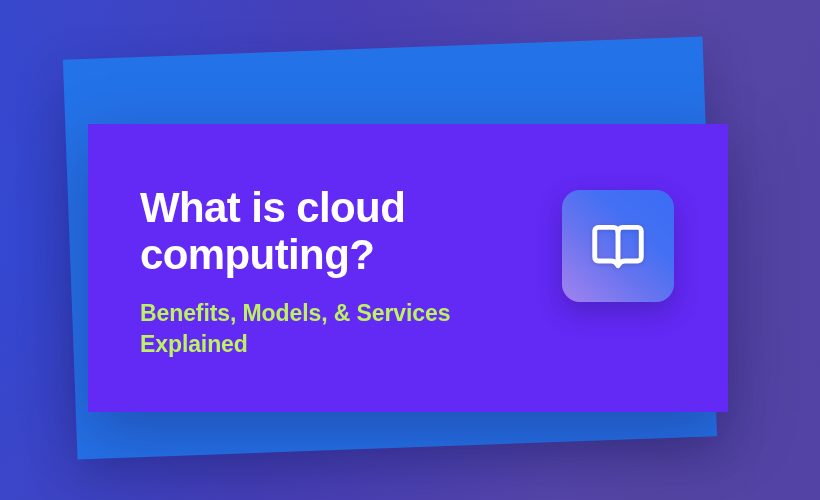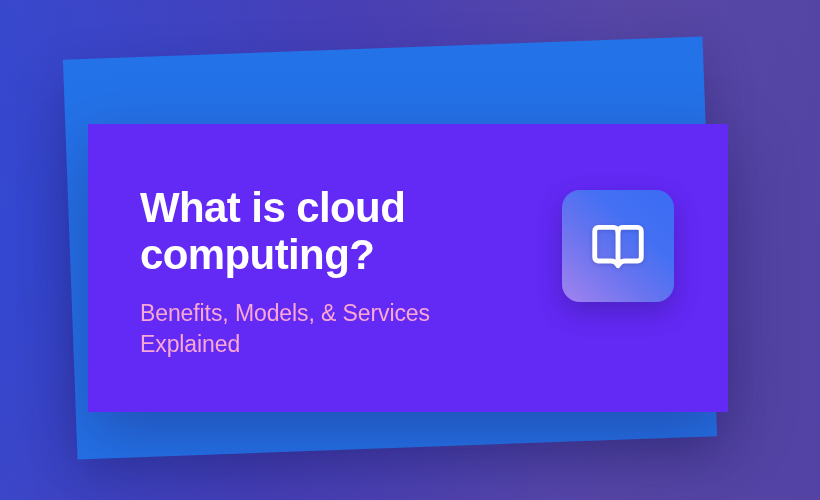--- a/index.html
+++ b/index.html
@@ -81,24 +81,24 @@
     color: #ffffff;
     font-size: 42px;
     line-height: 1.12;
     font-weight: 700;
     letter-spacing: -0.6px;
     white-space: pre-line;
   }
 
   .subhead {
     margin: 20px 0 0 0;
-    color: #f9a8d4;
+    color: #bef264;
     font-size: 23px;
     line-height: 1.34;
-    font-weight: 400;
+    font-weight: 700;
     letter-spacing: -0.1px;
     white-space: pre-line;
   }
 
   
   .icon-tile {
     flex: 0 0 auto;
     width: 112px;
     height: 112px;
     margin-top: 14px;

